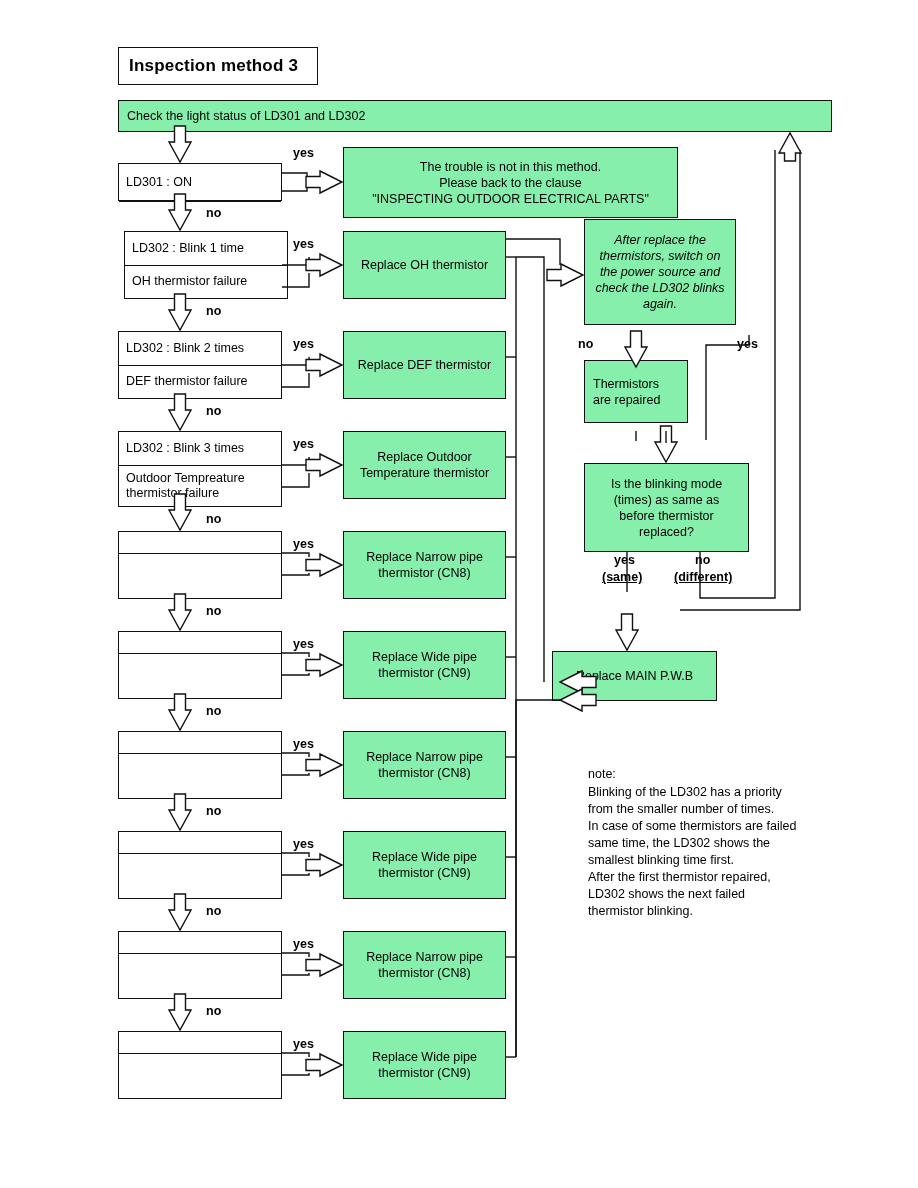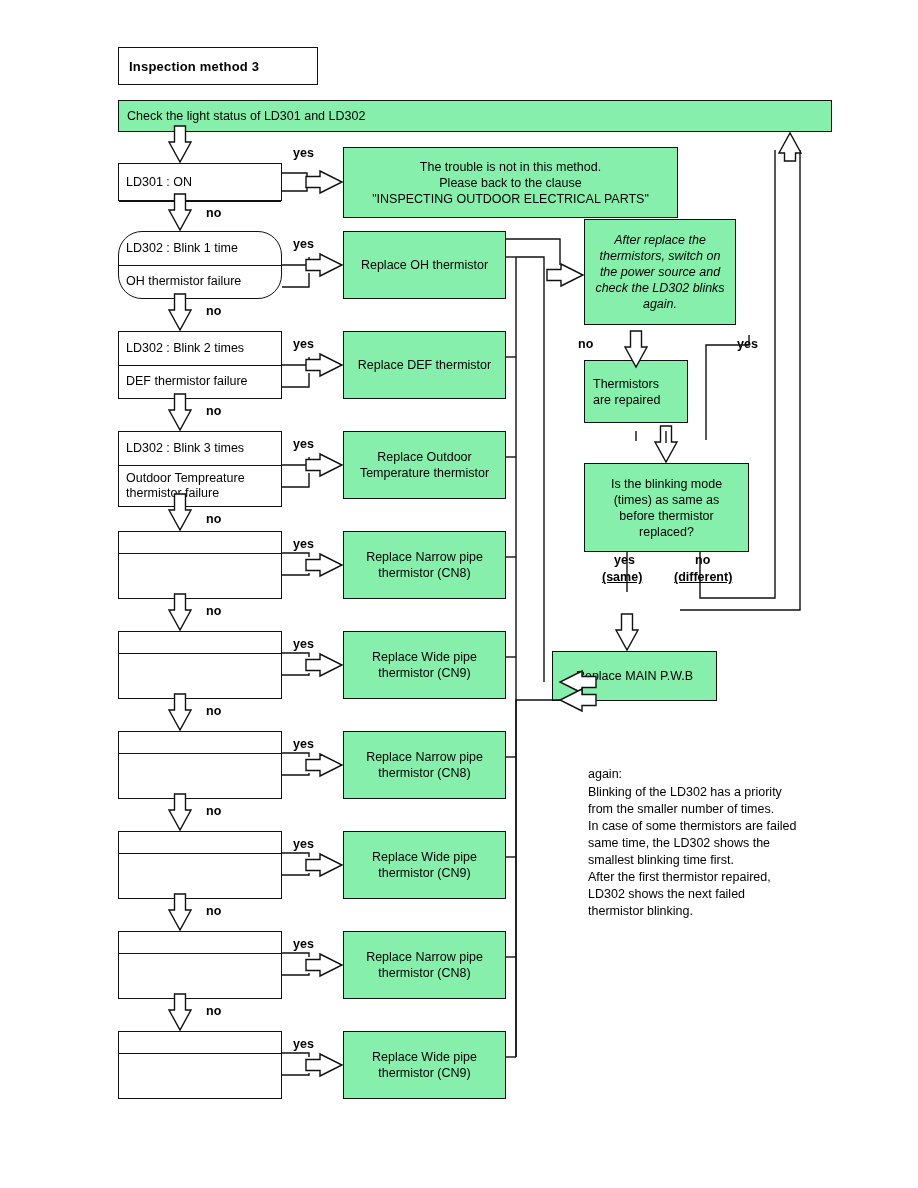--- a/index.html
+++ b/index.html
@@ -16,21 +16,21 @@
   .node .txt{
     position:absolute;left:0;right:0;top:50%;transform:translateY(-50%);
     text-align:center;line-height:1.28;font-size:12.5px;padding:0 6px;
     white-space:pre-line;
   }
   .node.lalign .txt{text-align:left;padding-left:8px;}
 
   
   .title-chip{
     position:absolute;border:1.8px solid #111;background:#fff;
-    font-weight:bold;font-size:13px;display:flex;align-items:center;
+    font-weight:bold;font-size:17px;display:flex;align-items:center;
     padding-left:10px;letter-spacing:.2px;
   }
 
   
   .cond{position:absolute;box-sizing:border-box;border:1.5px solid #111;background:#fff;}
   .cond .cell{box-sizing:border-box;display:flex;align-items:center;padding-left:7px;
               font-size:12.5px;line-height:1.18;white-space:pre-line;}
   .cond .cell.top{border-bottom:1.5px solid #111;}
 
   .lbl{position:absolute;font-size:12.5px;color:#000;white-space:nowrap;font-weight:bold;}
@@ -53,21 +53,21 @@
     <div class="txt">The trouble is not in this method.
 Please back to the clause
 "INSPECTING OUTDOOR ELECTRICAL PARTS"</div>
   </div>
 
   <div id="cond-layer">
       <div class="cond" style="left: 118px; top: 163px; width: 164px; height: 38px;">
         <div class="cell top" style="height: 38px;">LD301 : ON</div>
         <div class="cell"></div>
       </div>
-      <div class="cond" style="left: 118px; top: 231px; width: 164px; height: 68px; border-radius: 24px;">
+      <div class="cond" style="left: 124px; top: 231px; width: 164px; height: 68px;">
         <div class="cell top" style="height: 34px;">LD302 : Blink 1 time</div>
         <div class="cell" style="height: 31px;">OH thermistor failure</div>
       </div>
       <div class="cond" style="left: 118px; top: 331px; width: 164px; height: 68px;">
         <div class="cell top" style="height: 34px;">LD302 : Blink 2 times</div>
         <div class="cell" style="height: 31px;">DEF thermistor failure</div>
       </div>
       <div class="cond" style="left: 118px; top: 431px; width: 164px; height: 76px;">
         <div class="cell top" style="height: 34px;">LD302 : Blink 3 times</div>
         <div class="cell" style="height: 39px;">Outdoor Tempreature
@@ -161,21 +161,21 @@
   </div>
 
   <span class="lbl" style="left:578px;top:337px;">no</span>
   <span class="lbl" style="left:737px;top:337px;">yes</span>
 
   <span class="lbl" style="left:614px;top:553px;">yes</span>
   <span class="lbl u" style="left:602px;top:570px;">(same)</span>
   <span class="lbl" style="left:695px;top:553px;">no</span>
   <span class="lbl u" style="left:674px;top:570px;">(different)</span>
 
-  <div class="note" style="left:588px;top:766px;width:260px;">again:</div>
+  <div class="note" style="left:588px;top:766px;width:260px;">note:</div>
   <div class="note" style="left:588px;top:784px;width:268px;">Blinking of the LD302 has a priority
 from the smaller number of times.
 In case of some thermistors are failed
 same time, the LD302 shows the
 smallest blinking time first.
 After the first thermistor repaired,
 LD302 shows the next failed
 thermistor blinking.</div>
 
   <svg class="layer" id="wires" viewBox="0 0 918 1188">

